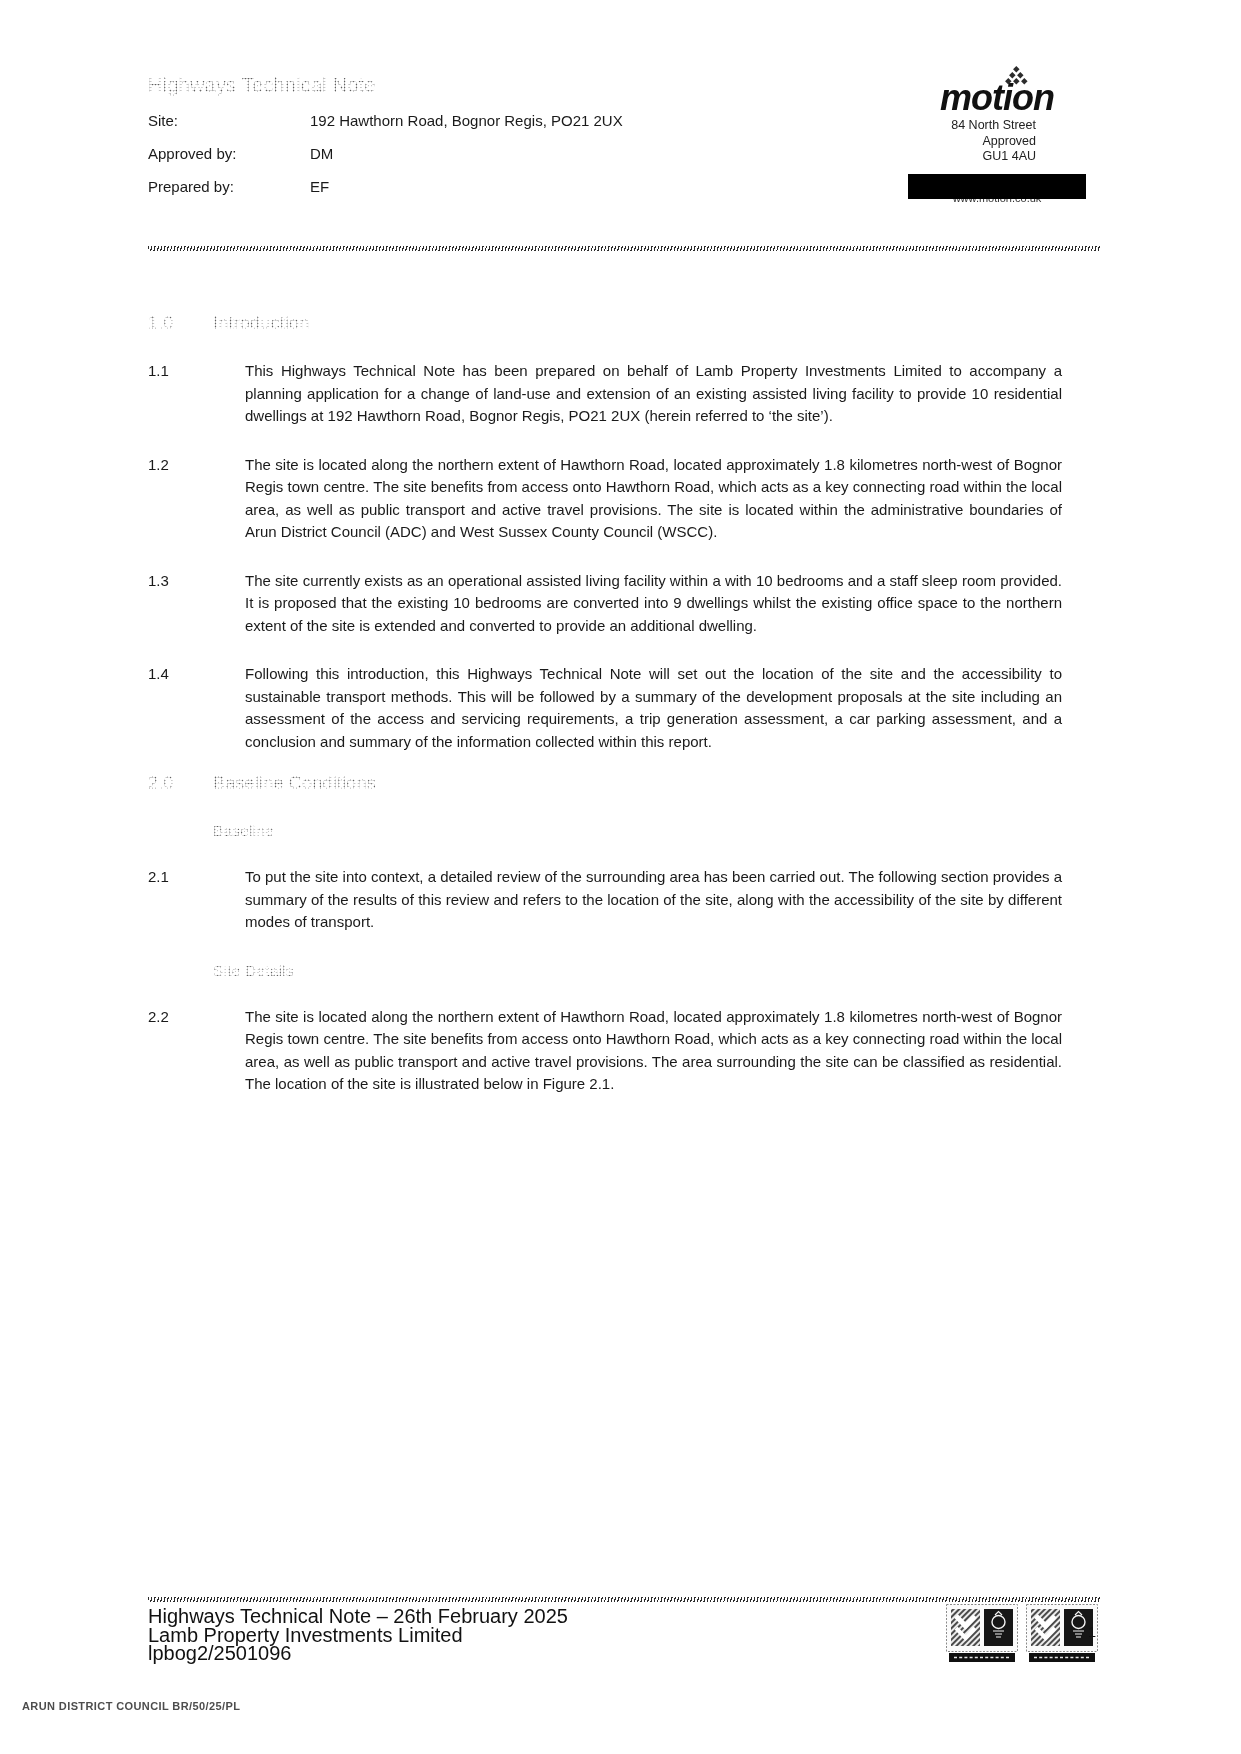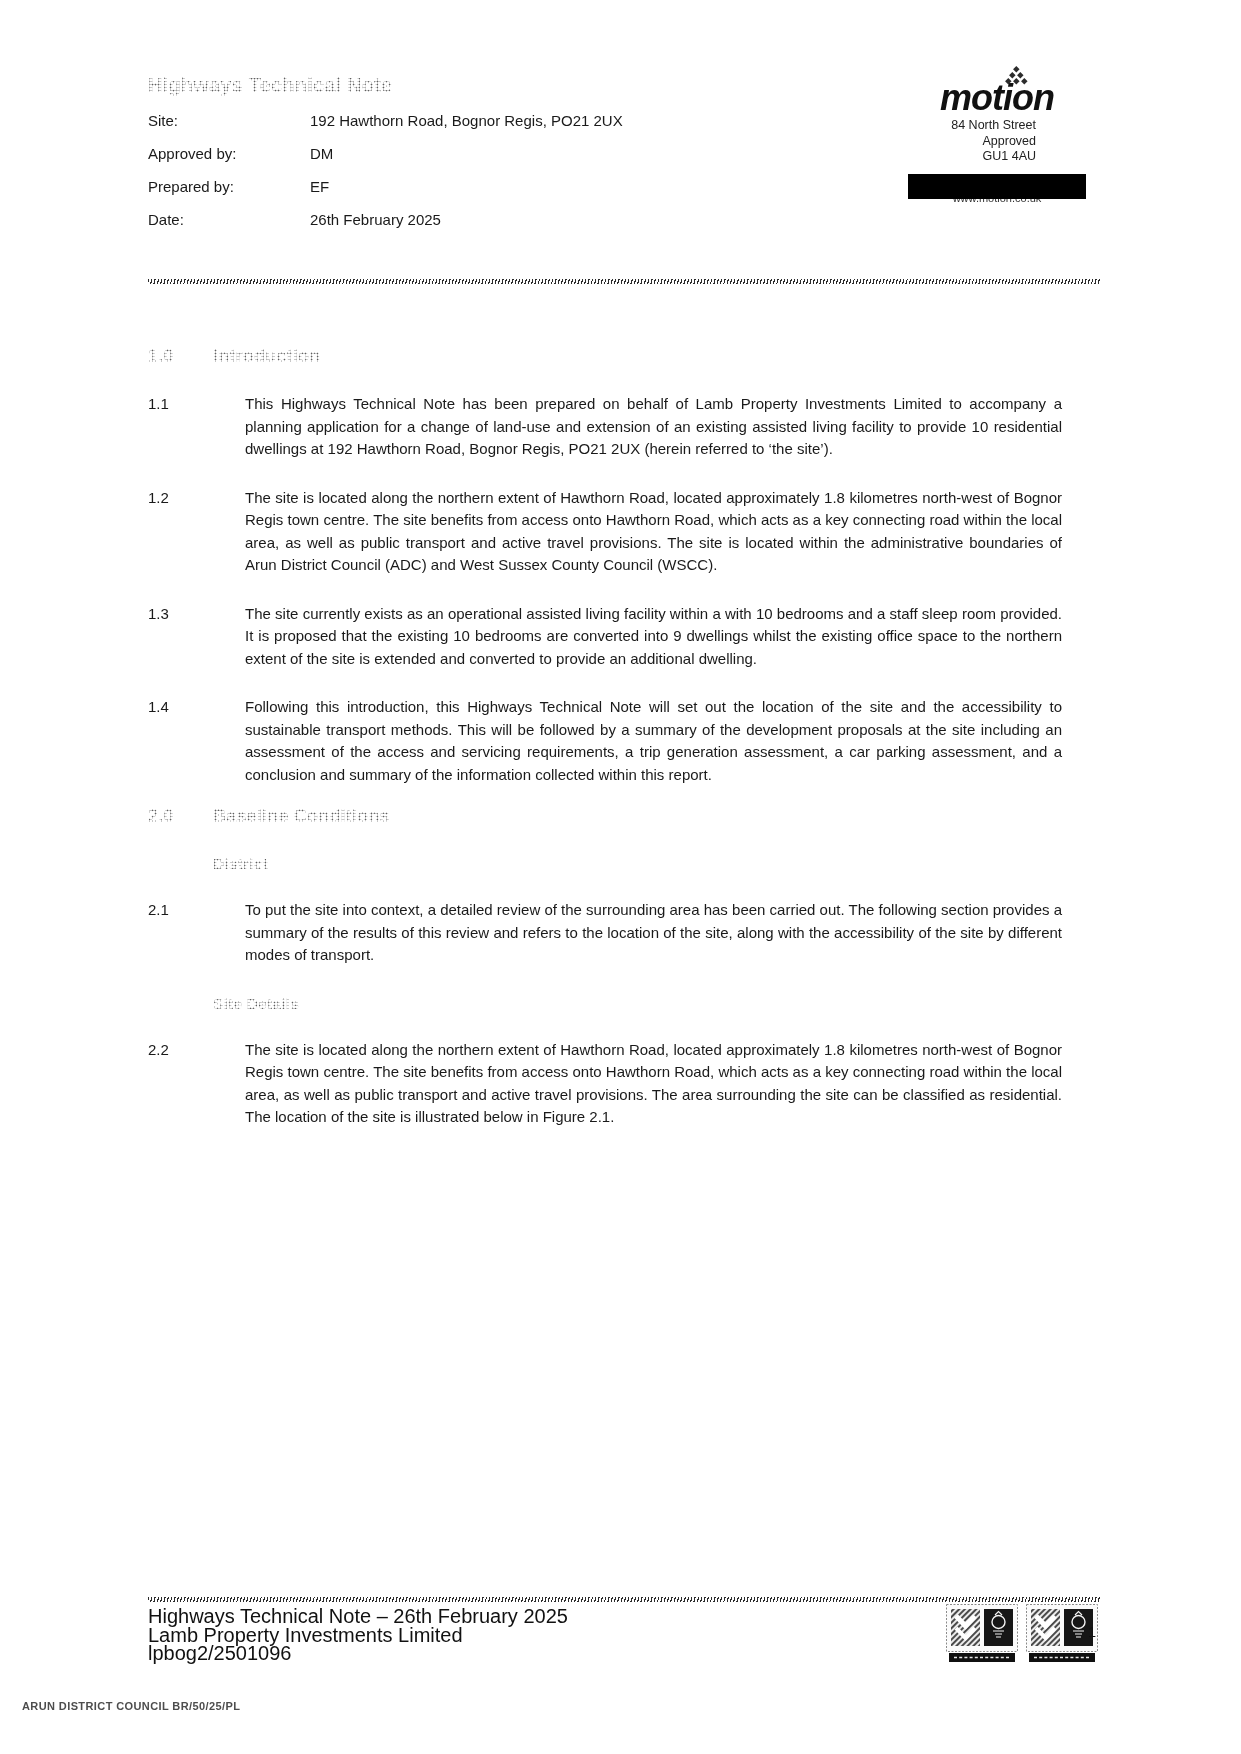--- a/index.html
+++ b/index.html
@@ -8,21 +8,21 @@
     position:relative;
     width:1241px; height:1754px;
     background:#ffffff;
     font-family:"Liberation Sans","DejaVu Sans",sans-serif;
     color:#1a1a1a;
     overflow:hidden;
   }
   .content { position:absolute; left:148px; top:0; width:952px; }
 
   
-  .ht { color:#8d8d8d; font-weight:bold; letter-spacing:0.2px; }
+  .ht { color:#8d8d8d; font-weight:normal; letter-spacing:0.2px; }
   @supports ((-webkit-background-clip:text) or (background-clip:text)) {
     .ht {
       background-image: radial-gradient(circle, #5f5f5f 0.8px, rgba(95,95,95,0.35) 1.0px, transparent 1.3px);
       background-size:3px 3px;
       -webkit-background-clip:text; background-clip:text;
       color:transparent;
     }
   }
 
   .doc-title { margin-top:74px; font-size:20px; }
@@ -101,24 +101,20 @@
       <div class="field-value">192 Hawthorn Road, Bognor Regis, PO21 2UX</div>
     </div>
     <div class="field-row">
       <div class="field-label">Approved by:</div>
       <div class="field-value">DM</div>
     </div>
     <div class="field-row">
       <div class="field-label">Prepared by:</div>
       <div class="field-value">EF</div>
     </div>
-    <div class="field-row">
-      <div class="field-label">Date:</div>
-      <div class="field-value">26th February 2025</div>
-    </div>
 
     <div class="hatch-sep sep-header"></div>
 
     <div class="sec-heading ht">
       <div class="sec-num">1.0</div>
       <div>Introduction</div>
     </div>
 
     <div class="para">
       <div class="p-ref">1.1</div>
@@ -135,21 +131,21 @@
     <div class="para">
       <div class="p-ref">1.4</div>
       <div class="p-text">Following this introduction, this Highways Technical Note will set out the location of the site and the accessibility to sustainable transport methods. This will be followed by a summary of the development proposals at the site including an assessment of the access and servicing requirements, a trip generation assessment, a car parking assessment, and a conclusion and summary of the information collected within this report.</div>
     </div>
 
     <div class="sec-heading ht second">
       <div class="sec-num">2.0</div>
       <div>Baseline Conditions</div>
     </div>
 
-    <div class="sub-heading ht">District</div>
+    <div class="sub-heading ht">Baseline</div>
 
     <div class="para">
       <div class="p-ref">2.1</div>
       <div class="p-text">To put the site into context, a detailed review of the surrounding area has been carried out. The following section provides a summary of the results of this review and refers to the location of the site, along with the accessibility of the site by different modes of transport.</div>
     </div>
 
     <div class="sub-heading ht">Site Details</div>
 
     <div class="para">
       <div class="p-ref">2.2</div>

